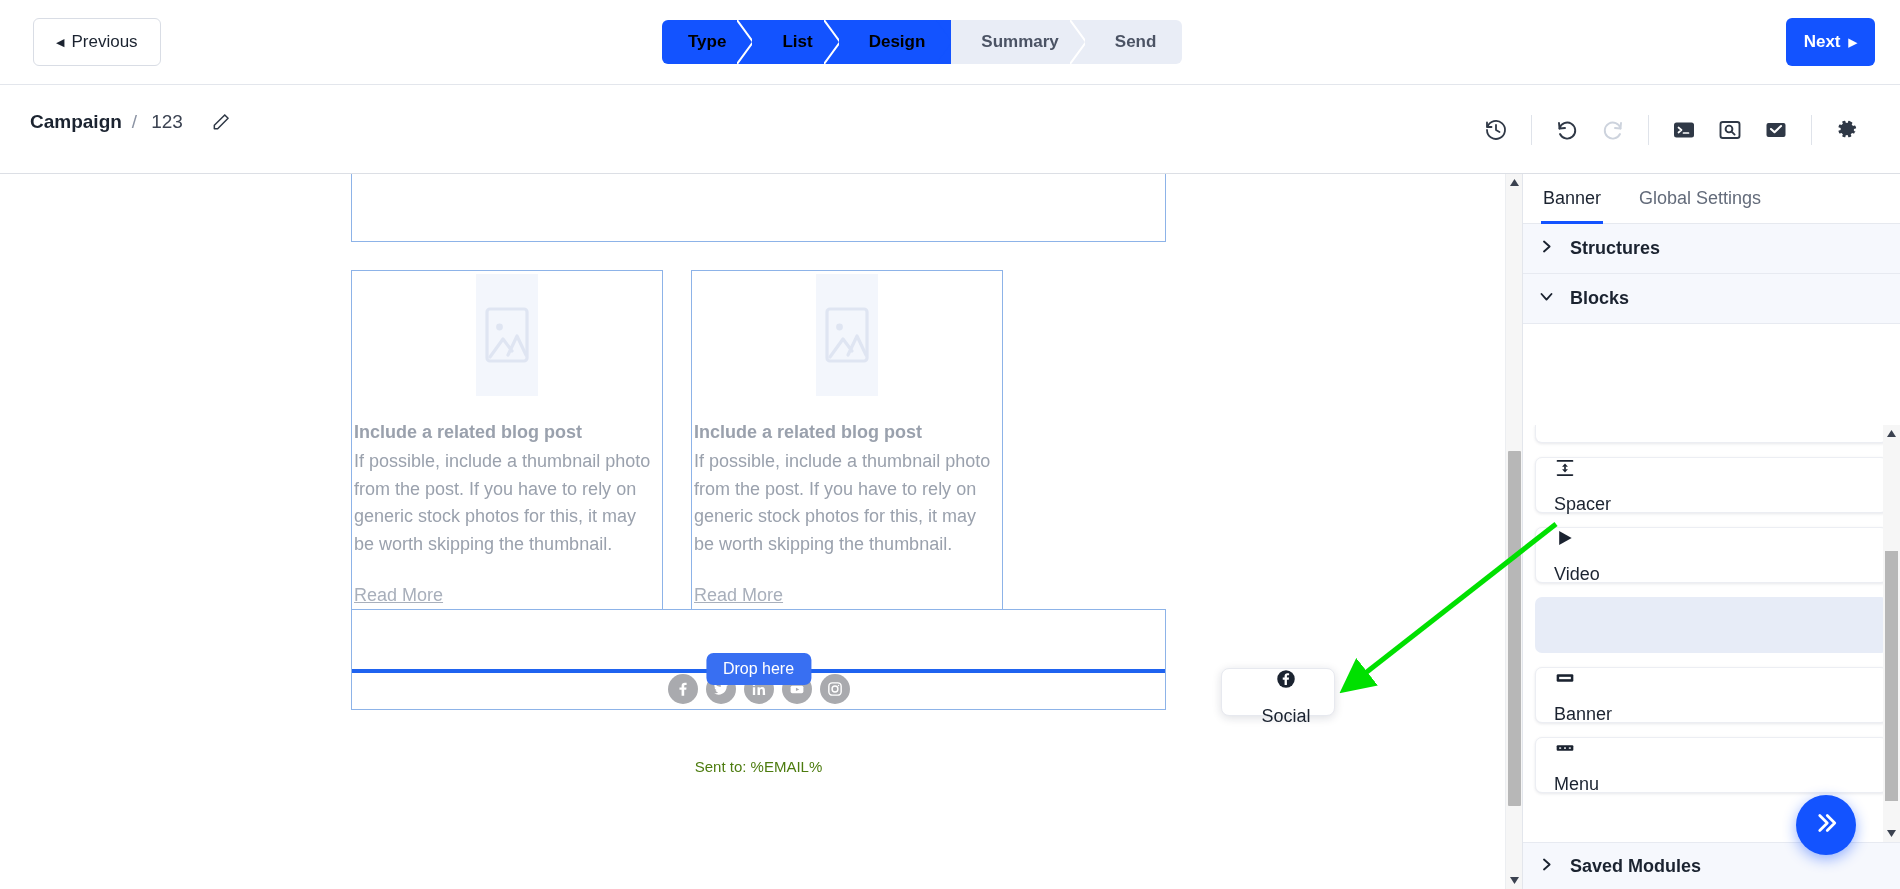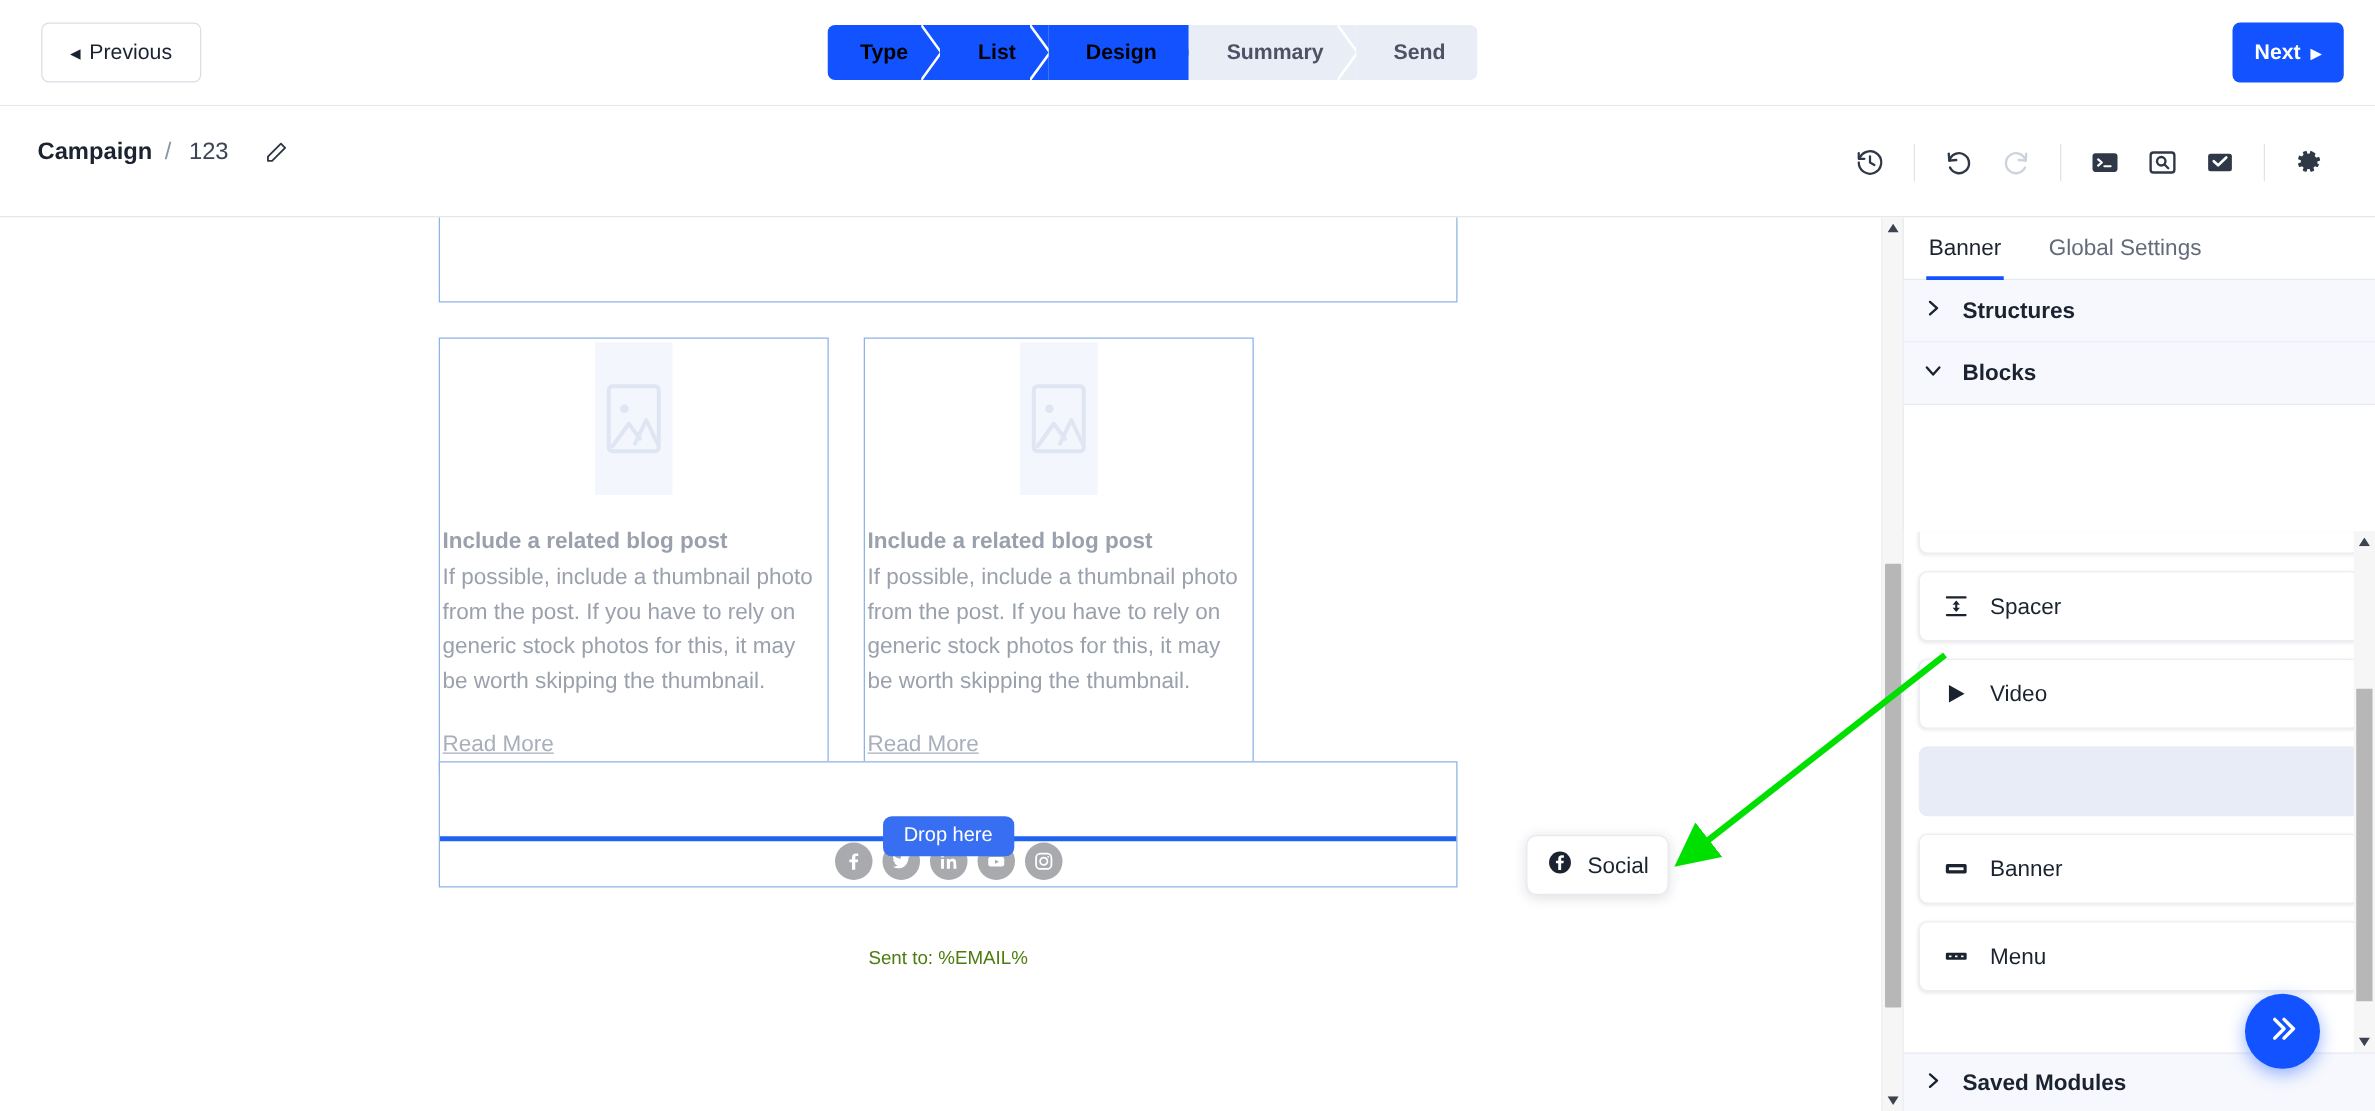--- a/index.html
+++ b/index.html
@@ -190,22 +190,22 @@
     font-size: 18px; font-weight: 700; color: #1b2330; cursor: pointer;
   }
   .blocklist {
     position: absolute; top: 251px; bottom: 47px; left: 0; right: 0;
     overflow: hidden; background: #ffffff; padding: 0 12px;
   }
   .bcard {
     height: 56px; margin-bottom: 14px;
     background: #ffffff; border: 1px solid #eceef3; border-radius: 7px;
     box-shadow: 0 1px 3px rgba(20,30,60,.10);
-    display: flex; align-items: center; gap: 16px; padding-left: 18px;
-    font-size: 18px; color: #1b2330; cursor: grab;
+    display: flex; align-items: flex-start; gap: 16px; padding-left: 18px;
+    font-size: 18px; color: #1b2330; cursor: grab; flex-direction: column;
   }
   .bcard.partial { height: 18px; margin-bottom: 14px; border-top: none; border-radius: 0 0 7px 7px; }
   .bcard.ghost {
     background: #e7ecf7; border: none; box-shadow: none;
   }
   .bicon { width: 22px; display: flex; align-items: center; justify-content: center; color: #1b2330;}
   .psaved {
     position: absolute; bottom: 0; left: 0; right: 0; height: 47px;
     display: flex; align-items: center; gap: 16px; padding-left: 16px;
     background: #f6f8fd; border-top: 1px solid #e7eaf1;
@@ -230,21 +230,21 @@
     cursor: pointer; z-index: 30;
   }
 
   
   .dragchip {
     position: absolute; left: 1221px; top: 668px;
     width: 114px; height: 48px;
     background: #ffffff; border: 1px solid #e7e9ef; border-radius: 8px;
     box-shadow: 0 2px 10px rgba(20,30,60,.14);
     display: flex; align-items: center; gap: 12px; padding-left: 16px;
-    font-size: 18px; color: #1b2330; z-index: 40;
+    font-size: 18px; color: #1b2330; z-index: 40; flex-direction: column;
   }
 
   .annot { position: absolute; left: 0; top: 0; width: 1900px; height: 889px; pointer-events: none; z-index: 60; }
 </style>
 </head>
 <body>
 
 <div class="topbar">
 
   <button class="btn-prev">

